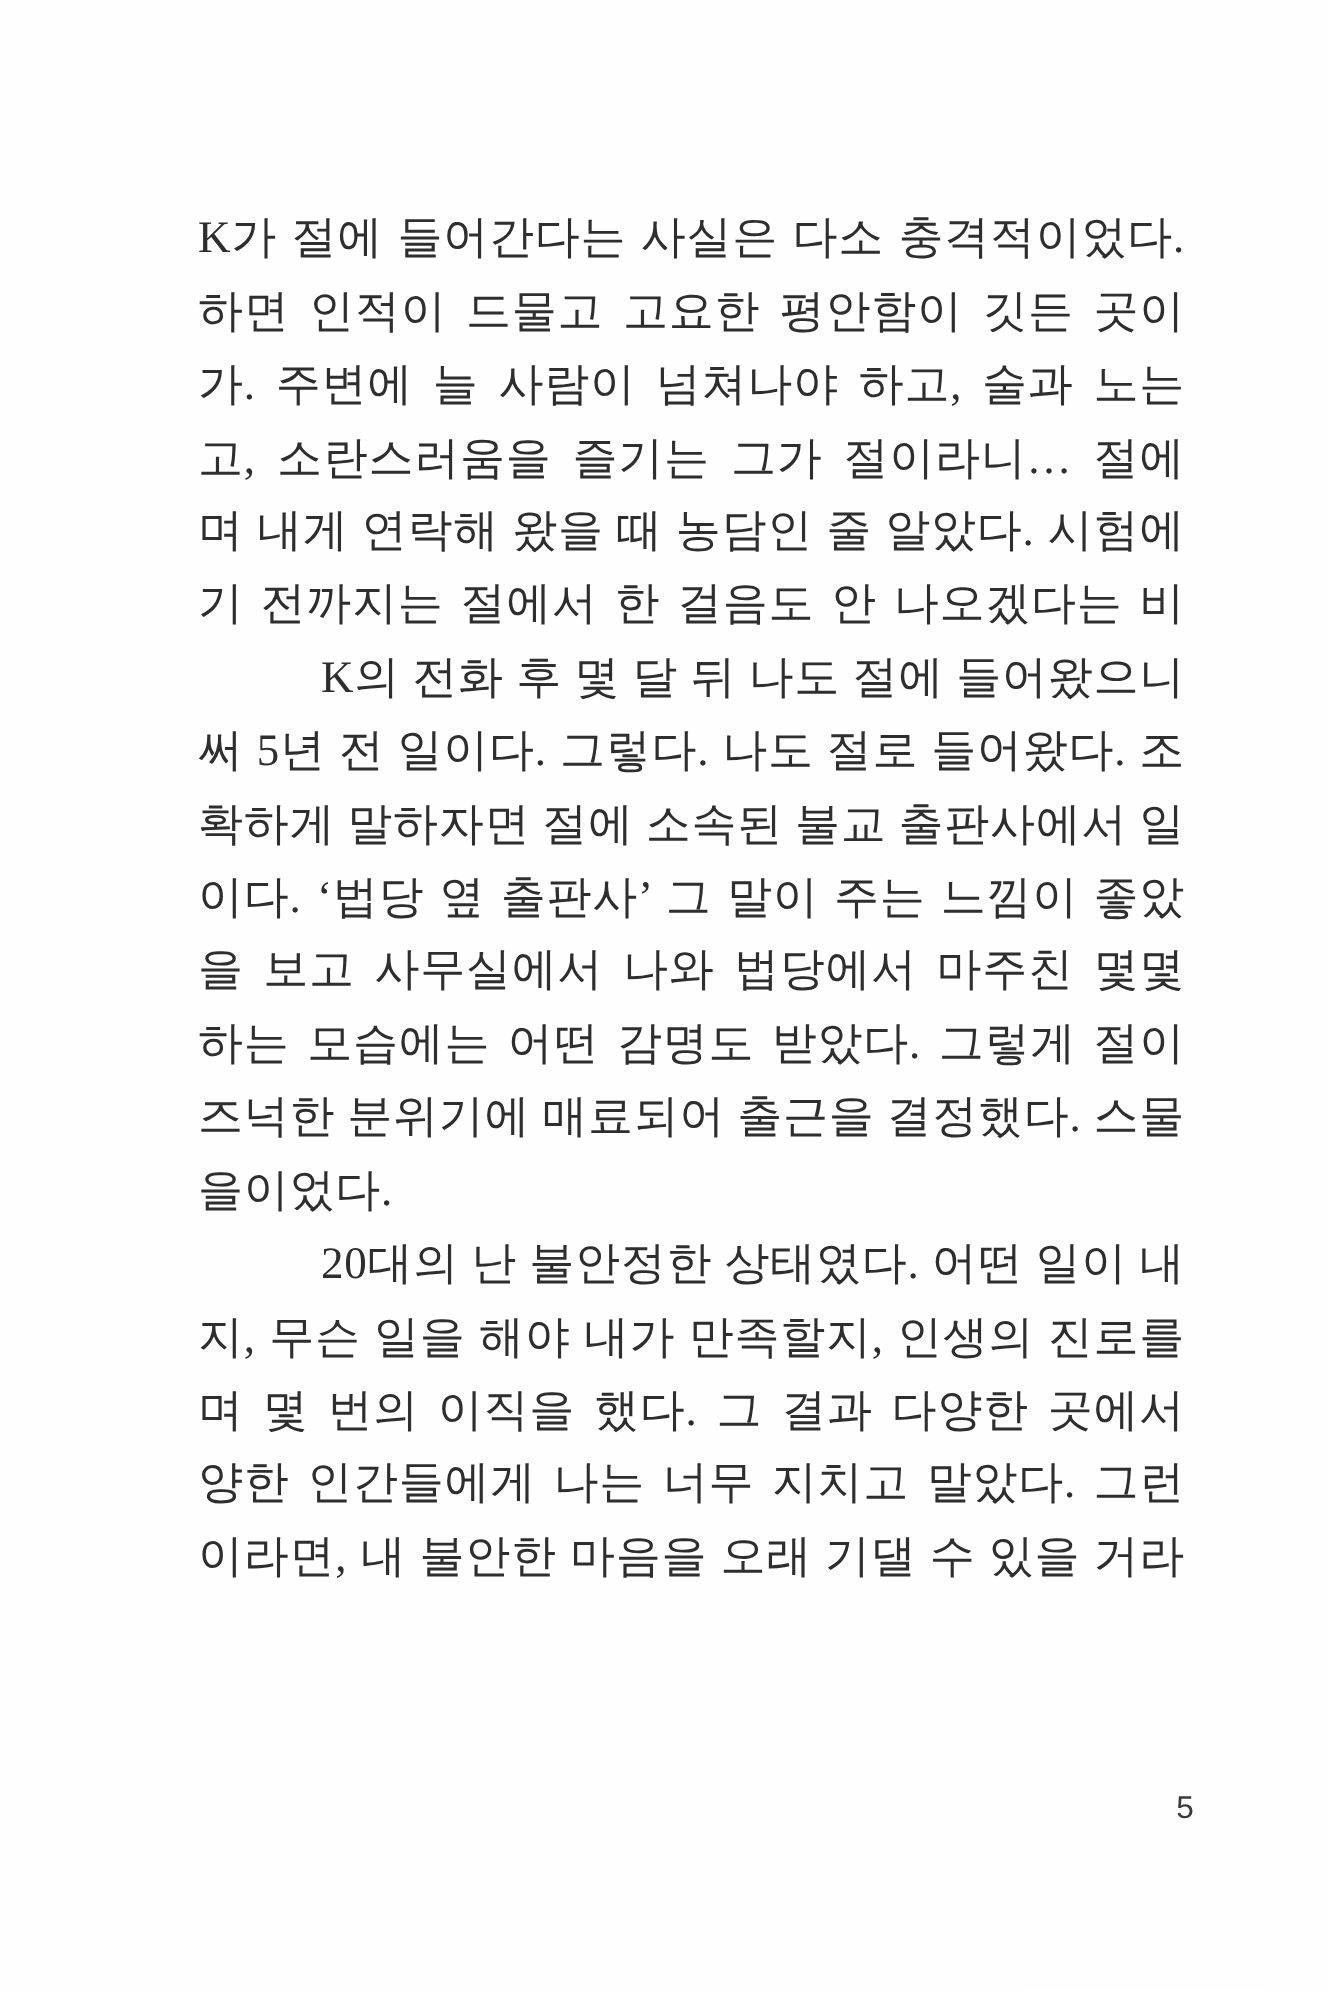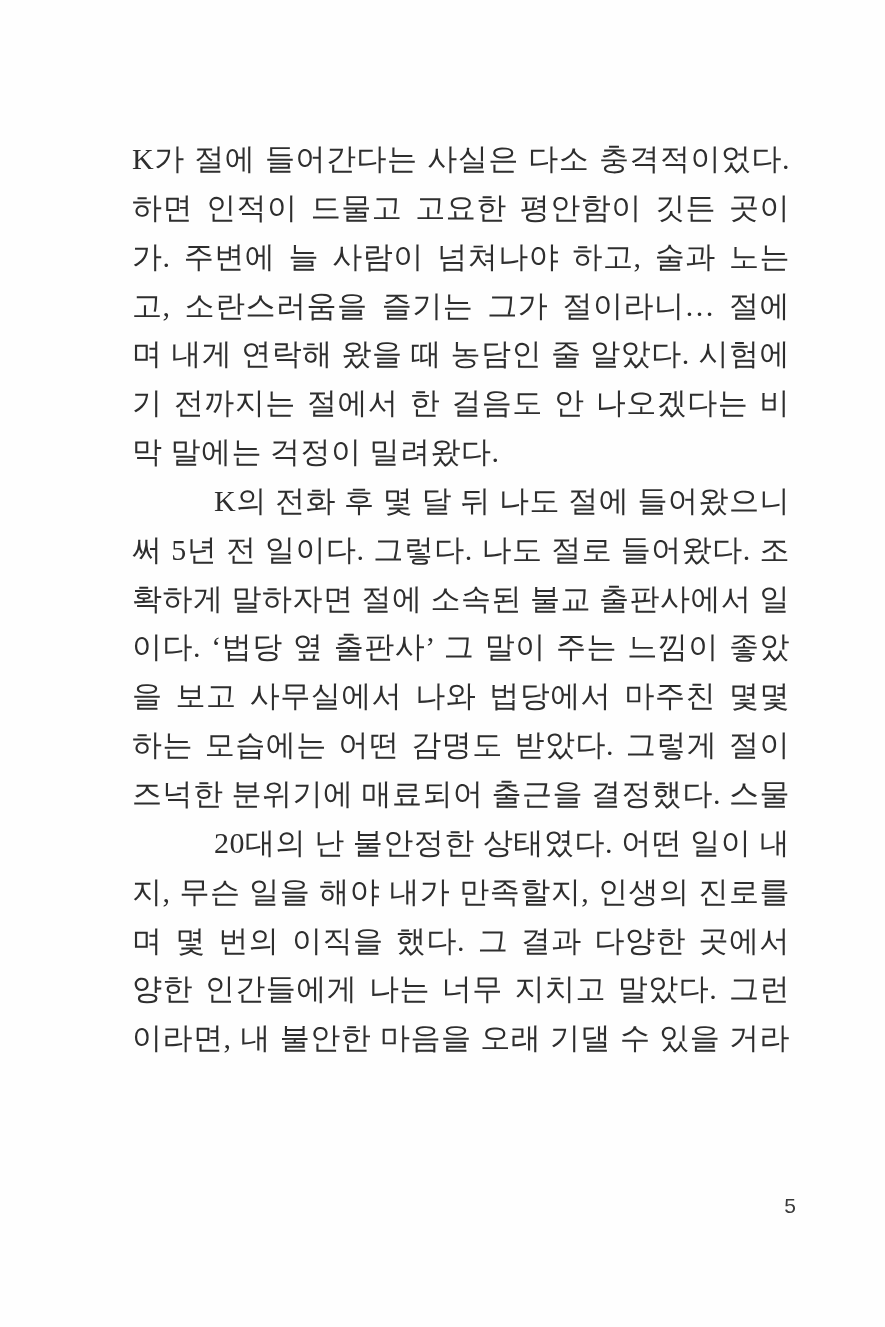--- a/index.html
+++ b/index.html
@@ -53,28 +53,28 @@
 <body>
 
 <div class="book-page">
   <div class="text-block">
       <div class="line">K가 절에 들어간다는 사실은 다소 충격적이었다. 절이라</div>
       <div class="line">하면 인적이 드물고 고요한 평안함이 깃든 곳이 아니었던</div>
       <div class="line">가. 주변에 늘 사람이 넘쳐나야 하고, 술과 노는 걸 좋아하</div>
       <div class="line">고, 소란스러움을 즐기는 그가 절이라니… 절에 들어간다</div>
       <div class="line">며 내게 연락해 왔을 때 농담인 줄 알았다. 시험에 합격하</div>
       <div class="line">기 전까지는 절에서 한 걸음도 안 나오겠다는 비장한 마지</div>
-      <div class="line end">막 말에는 걱정이 밀려왔다.</div>
       <div class="line indent">K의 전화 후 몇 달 뒤 나도 절에 들어왔으니 그게 벌</div>
       <div class="line">써 5년 전 일이다. 그렇다. 나도 절로 들어왔다. 조금 더 정</div>
       <div class="line">확하게 말하자면 절에 소속된 불교 출판사에서 일하는 중</div>
       <div class="line">이다. ‘법당 옆 출판사’ 그 말이 주는 느낌이 좋았다. 면접</div>
       <div class="line">을 보고 사무실에서 나와 법당에서 마주친 몇몇 분의 절</div>
       <div class="line">하는 모습에는 어떤 감명도 받았다. 그렇게 절이 주는 고</div>
       <div class="line">즈넉한 분위기에 매료되어 출근을 결정했다. 스물아홉, 가</div>
+      <div class="line end">을이었다.</div>
       <div class="line indent">20대의 난 불안정한 상태였다. 어떤 일이 내게 맞는</div>
       <div class="line">지, 무슨 일을 해야 내가 만족할지, 인생의 진로를 고민하</div>
       <div class="line">며 몇 번의 이직을 했다. 그 결과 다양한 곳에서 만난 다</div>
       <div class="line">양한 인간들에게 나는 너무 지치고 말았다. 그런데 이곳</div>
       <div class="line">이라면, 내 불안한 마음을 오래 기댈 수 있을 거라 생각했</div>
     </div>
   <div class="page-number">5</div>
 </div>
 
 </body></html>

